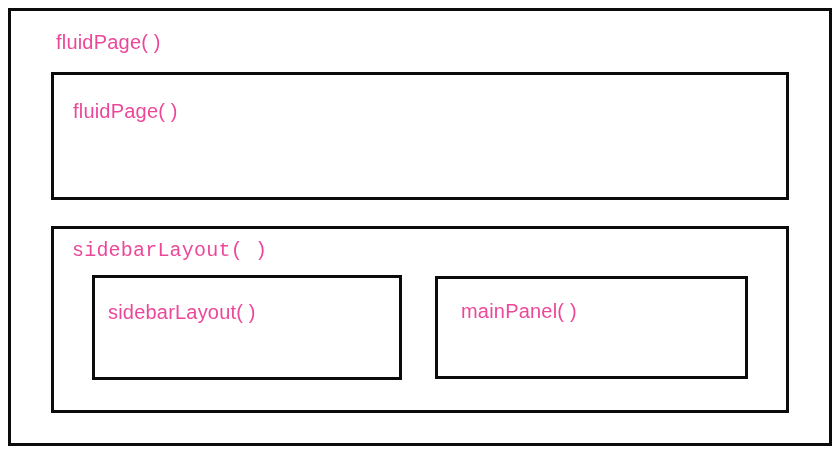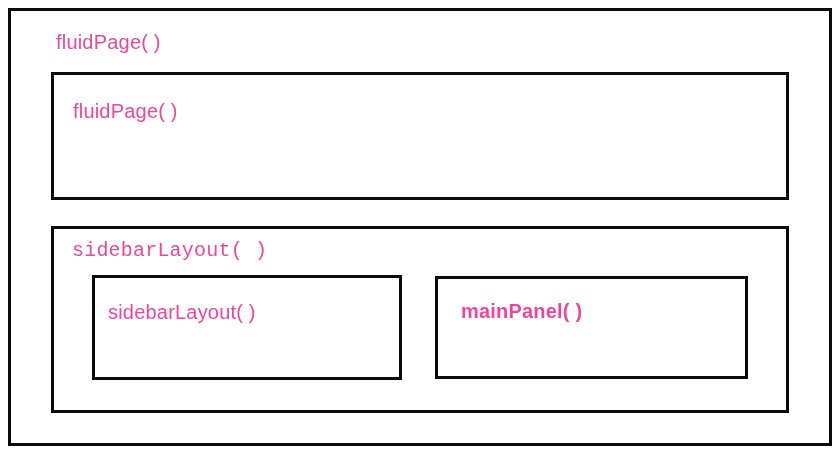--- a/index.html
+++ b/index.html
@@ -36,21 +36,21 @@
   .title-panel       { left: 51px;  top: 72px;  width: 738px; height: 128px; }
   .title-panel-label { left: 73px;  top: 101px; }
   
   .sidebar-layout       { left: 51px;  top: 226px; width: 738px; height: 187px; }
   .sidebar-layout-label { left: 72px;  top: 241px; font-family: Liberation Mono, monospace; }
   
   .sidebar-panel        { left: 92px;  top: 275px; width: 310px; height: 105px; }
   .sidebar-panel-label  { left: 108px; top: 302px; }
   
   .main-panel           { left: 435px; top: 276px; width: 313px; height: 103px; }
-  .main-panel-label     { left: 461px; top: 301px; font-weight: bold; }
+  .main-panel-label     { left: 461px; top: 301px; }
 </style>
 </head>
 <body>
 
 <div class="canvas">
 
   <div class="box fluid-page"></div>
   <span class="box-label fluid-page-label">fluidPage( )</span>
 
   <div class="box title-panel"></div>

